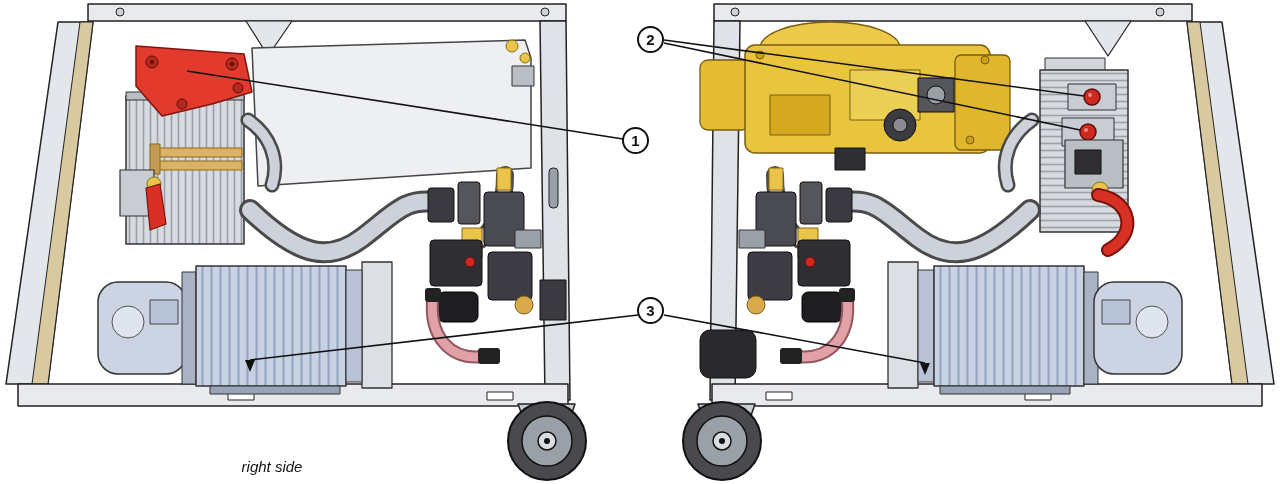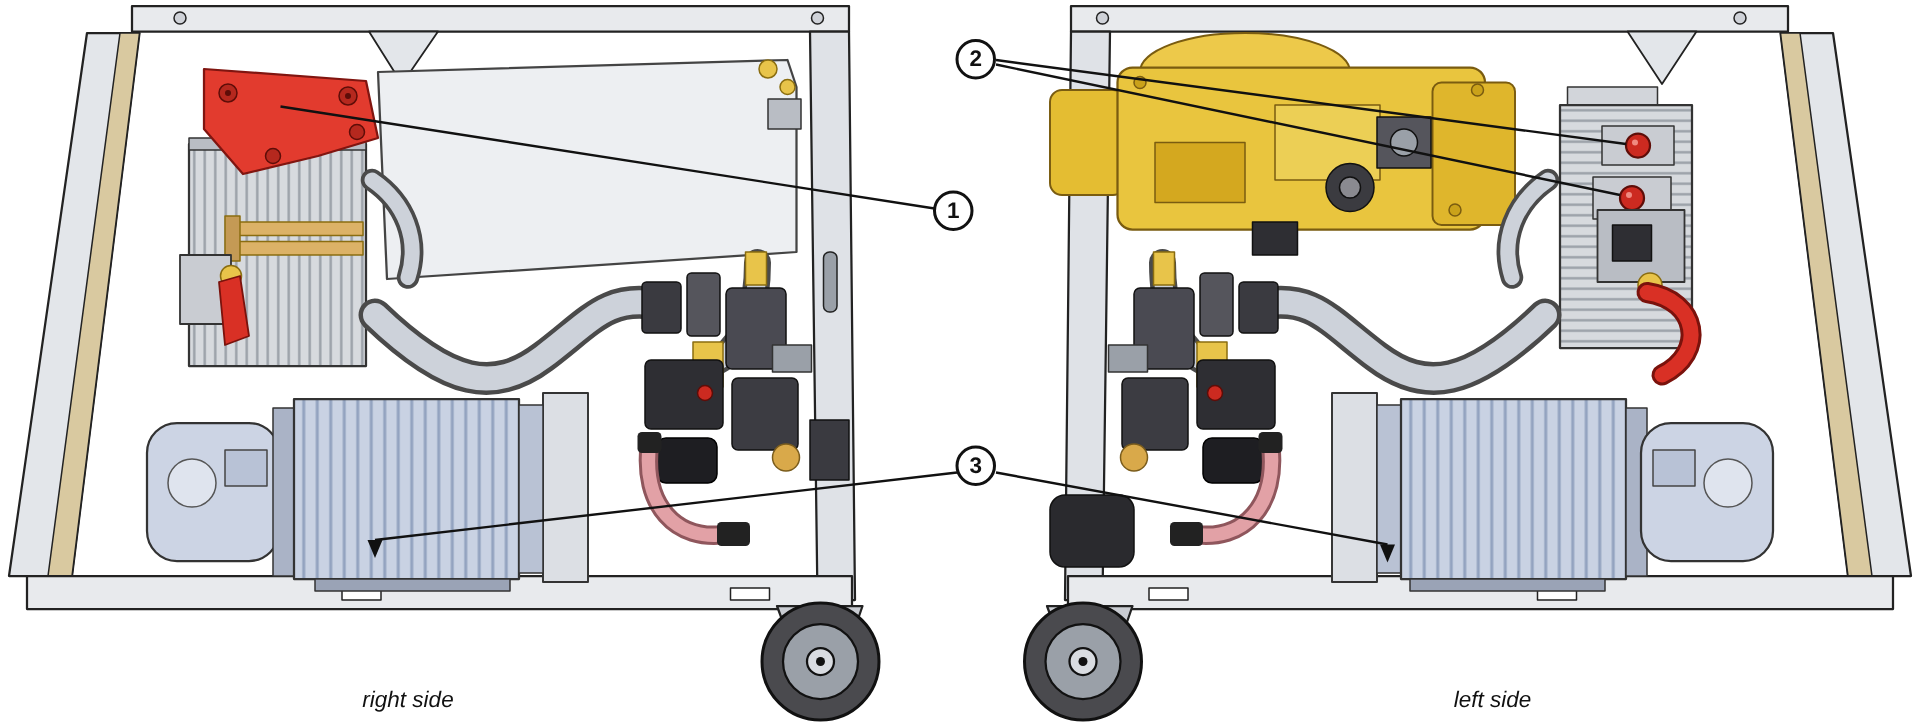--- a/index.html
+++ b/index.html
@@ -276,15 +276,14 @@
   <span>1</span>
 </div>
 <div class="callout" style="left:637px;top:26px;">
   <span>2</span>
 </div>
 <div class="callout" style="left:637px;top:297px;">
   <span>3</span>
 </div>
 
 <div class="caption" style="left:192px;top:458px;">right side</div>
-<div class="caption" style="left:915px;top:458px;">left side</div>
 
 </div>
 
 </body></html>

